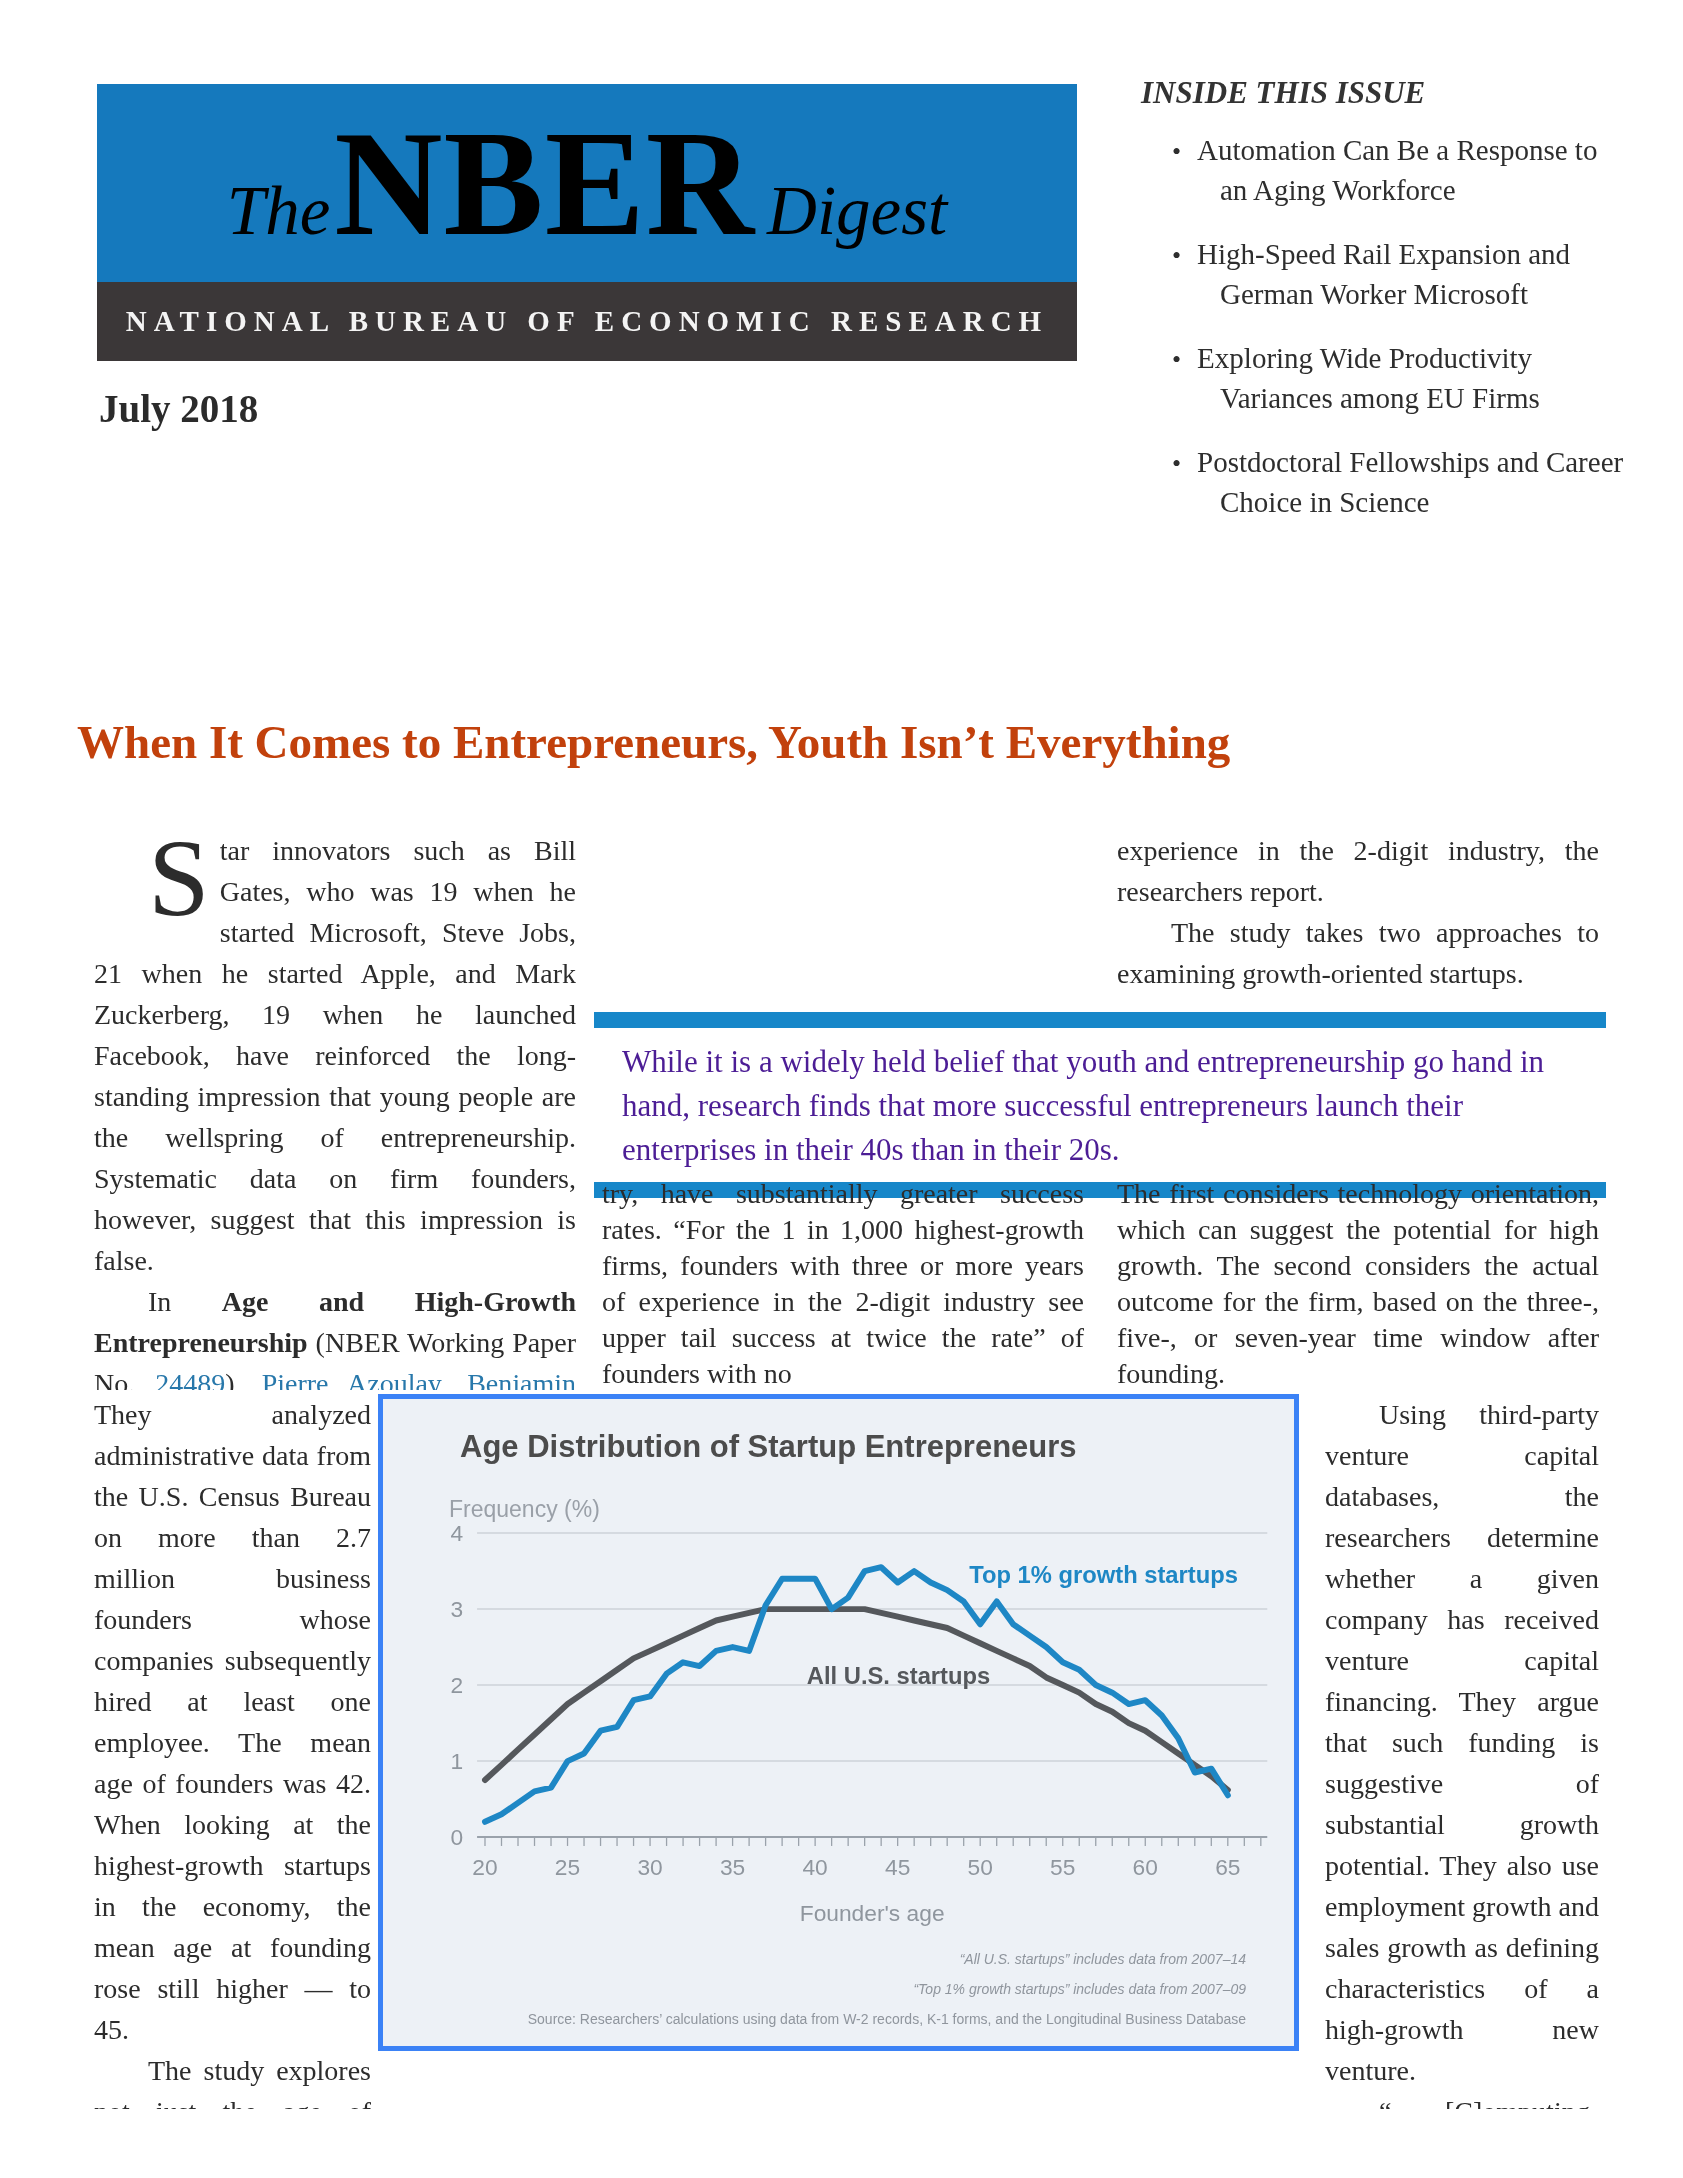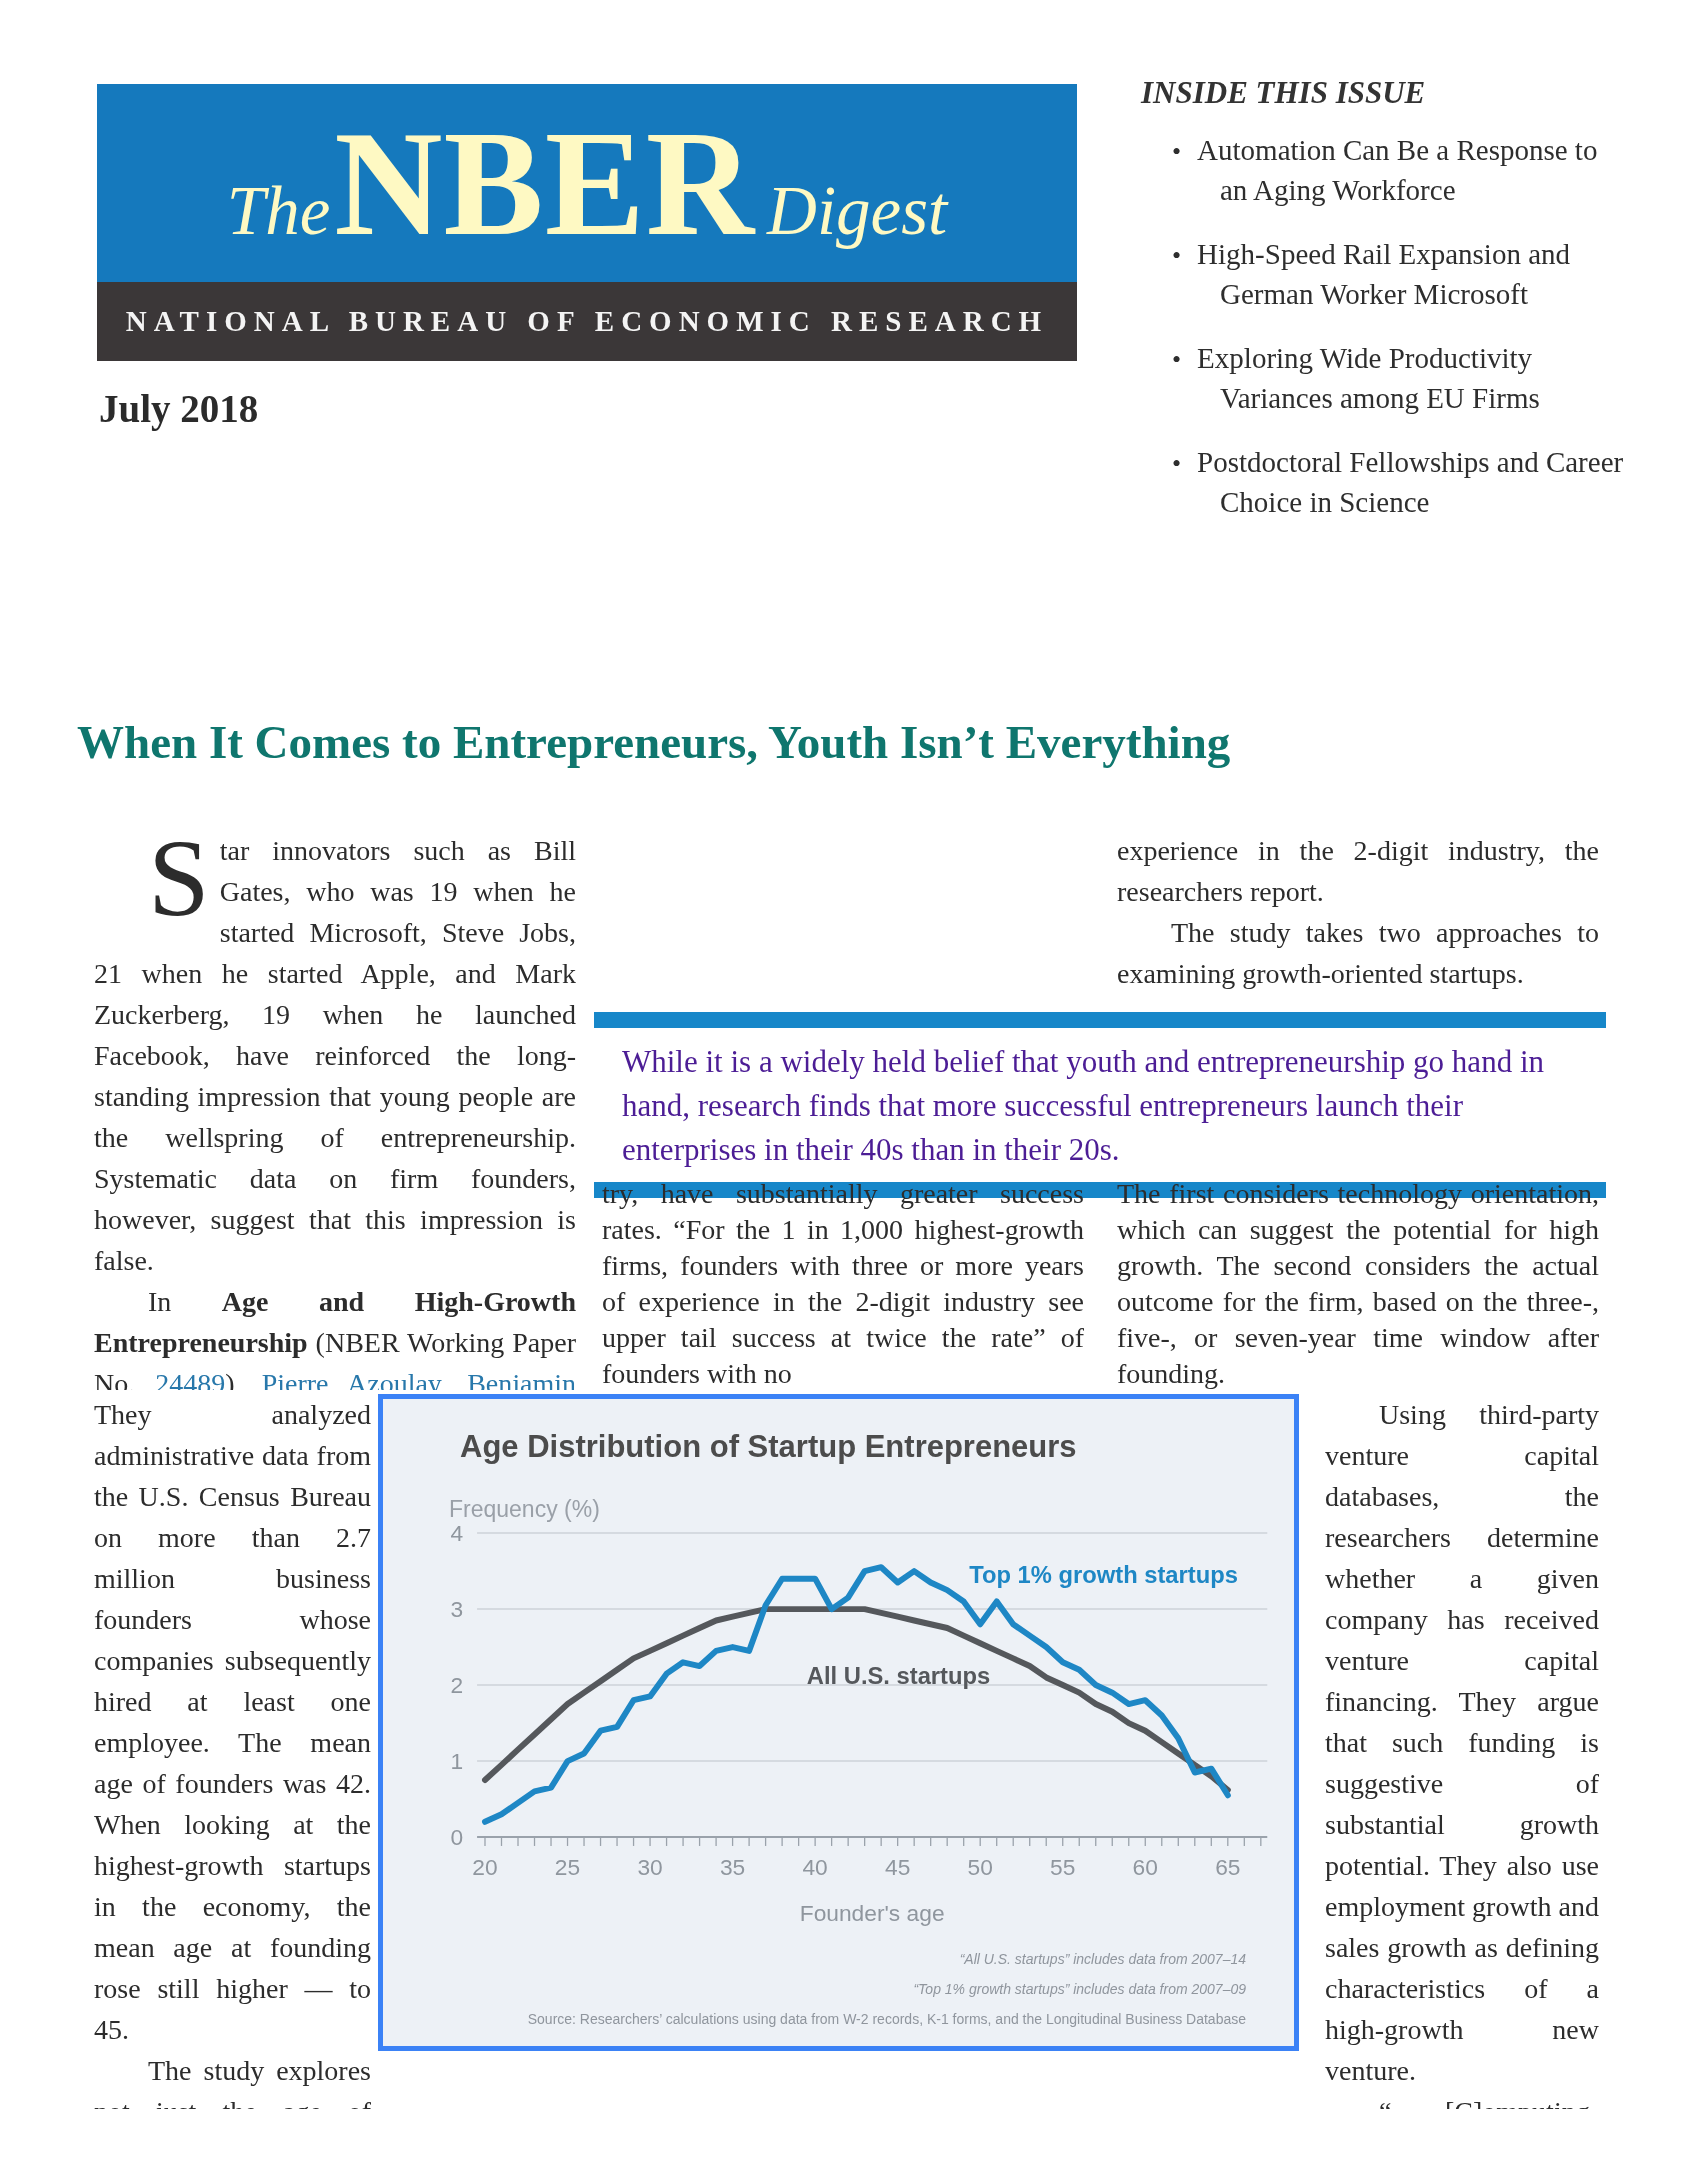--- a/index.html
+++ b/index.html
@@ -1,36 +1,36 @@
 <!DOCTYPE html>
 <html><head>
 <meta charset="utf-8">
 <style>
   html,body{margin:0;padding:0;background:#e8e8e8;}
   #page{position:relative;width:1683px;height:2178px;background:#ffffff;margin:0 auto;overflow:hidden;
         font-family:"Liberation Serif", serif;}
   .abs{position:absolute;}
 
   
-  .masthead{left:97px;top:84px;width:980px;height:198px;background:#1579bd;display:flex;align-items:baseline;justify-content:center;color:#fef9c3;}
+  .masthead{left:97px;top:84px;width:980px;height:198px;background:#1579bd;display:flex;align-items:baseline;justify-content:center;color:#000000;}
   .logo-the{font-style:italic;font-size:69px;margin-right:4px;}
   .logo-nber{font-weight:bold;font-size:150px;letter-spacing:1px;line-height:198px;}
   .logo-digest{font-style:italic;font-size:69px;margin-left:12px;}
   .orgbar{left:97px;top:282px;width:980px;height:79px;background:#3b3738;display:flex;align-items:center;justify-content:center;}
   .orgbar span{color:#f4f4f4;font-weight:bold;font-size:29px;letter-spacing:7px;}
   .issue-date{left:99px;top:386px;font-weight:bold;font-size:39px;color:#2b2b2b;}
 
   
   .toc{left:1141px;top:75px;width:489px;color:#2e2e2e;}
   .toc-heading{font-weight:bold;font-style:italic;font-size:31px;color:#333;margin-bottom:20px;}
   .toc-item{font-size:29px;line-height:39px;margin-bottom:25px;padding-left:79px;text-indent:-48px;}
   .toc-bullet{margin-right:16px;font-size:26px;}
 
   
-  .headline{left:77px;top:715px;width:1485px;font-weight:bold;font-size:47px;color:#0f766e;}
+  .headline{left:77px;top:715px;width:1485px;font-weight:bold;font-size:47px;color:#c2410c;}
 
   
   .body-col{font-size:28px;line-height:41px;text-align:justify;color:#2c2c2c;overflow:hidden;}
   .body-col p{margin:0;}
   .indent{text-indent:54px;}
   #col1-top{left:94px;top:830px;width:482px;height:560px;}
   #col2-top{left:602px;top:830px;width:482px;height:170px;}
   #col3-top{left:1117px;top:830px;width:482px;height:170px;}
   #col2-bottom{left:602px;top:1176px;width:482px;height:216px;line-height:36px;}
   #col3-bottom{left:1117px;top:1176px;width:482px;height:216px;line-height:36px;}

